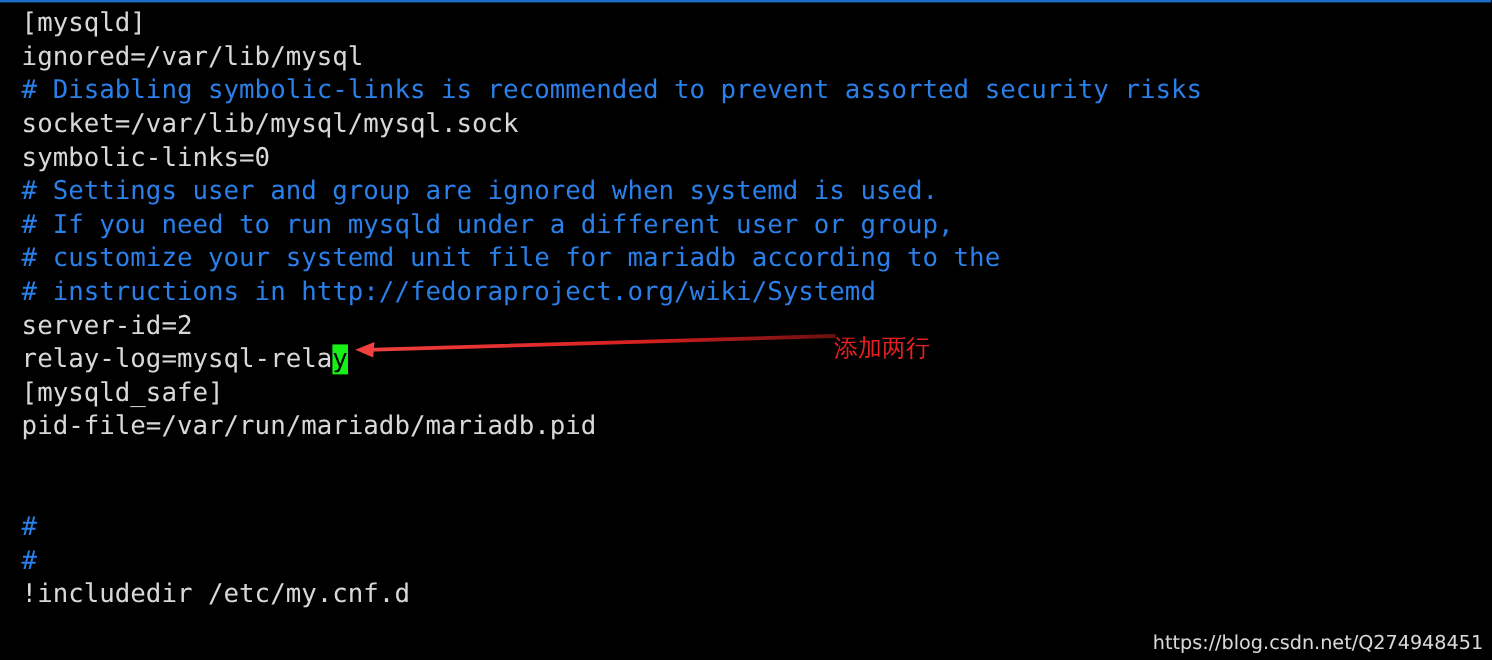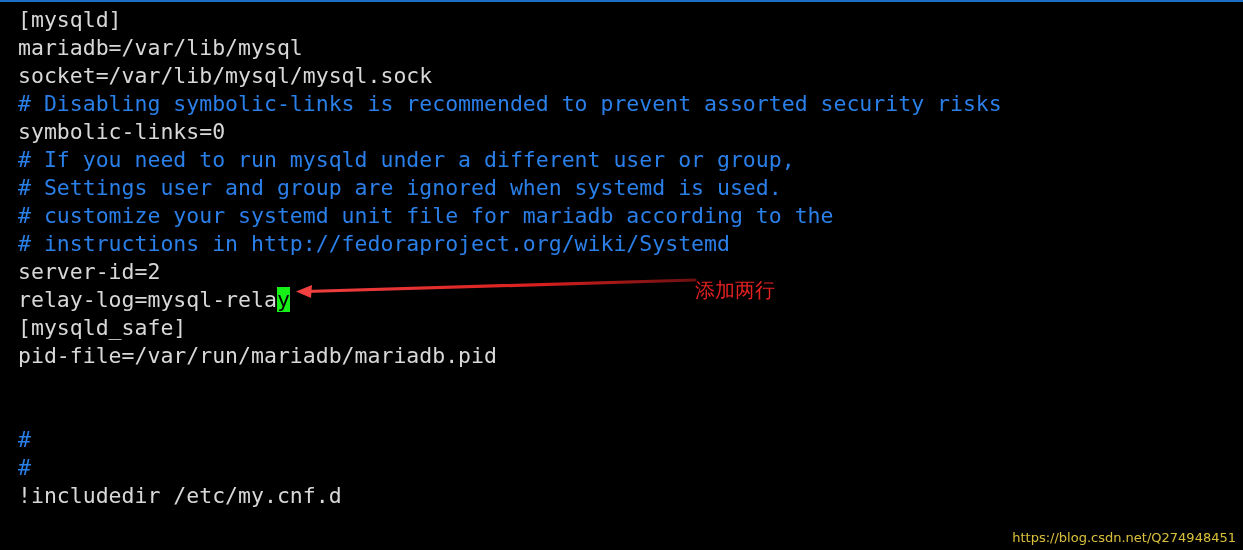--- a/index.html
+++ b/index.html
@@ -73,41 +73,41 @@
     line-height: 24px;
     color: #e42020;
     white-space: pre;
     font-weight: 500;
   }
   #watermark {
     position: absolute;
     right: 7px;
     bottom: 5px;
     font-family: "DejaVu Sans", sans-serif;
-    font-size: 13px;
-    color: #fde047;
+    font-size: 16px;
+    color: #ffffff;
     opacity: 0.85;
     white-space: pre;
   }
 </style>
 </head>
 <body>
 
 <div id="screen">
 
   <div id="top-rule"></div>
 
   <div id="terminal">
       <div class="line plain"><span class="seg">[mysqld]</span></div>
-      <div class="line plain"><span class="seg">mariadb=/var/lib/mysql</span></div>
+      <div class="line plain"><span class="seg">ignored=/var/lib/mysql</span></div>
+      <div class="line comment"><span class="seg"># Disabling symbolic-links is recommended to prevent assorted security risks</span></div>
       <div class="line plain"><span class="seg">socket=/var/lib/mysql/mysql.sock</span></div>
-      <div class="line comment"><span class="seg"># Disabling symbolic-links is recommended to prevent assorted security risks</span></div>
       <div class="line plain"><span class="seg">symbolic-links=0</span></div>
+      <div class="line comment"><span class="seg"># Settings user and group are ignored when systemd is used.</span></div>
       <div class="line comment"><span class="seg"># If you need to run mysqld under a different user or group,</span></div>
-      <div class="line comment"><span class="seg"># Settings user and group are ignored when systemd is used.</span></div>
       <div class="line comment"><span class="seg"># customize your systemd unit file for mariadb according to the</span></div>
       <div class="line comment"><span class="seg"># instructions in http://fedoraproject.org/wiki/Systemd</span></div>
       <div class="line plain"><span class="seg">server-id=2</span></div>
       <div class="line plain"><span class="seg">relay-log=mysql-rela</span><span class="seg cursor">y</span></div>
       <div class="line plain"><span class="seg">[mysqld_safe]</span></div>
       <div class="line plain"><span class="seg">pid-file=/var/run/mariadb/mariadb.pid</span></div>
       <div class="line blank"><span class="seg">&nbsp;</span></div>
       <div class="line blank"><span class="seg">&nbsp;</span></div>
       <div class="line comment"><span class="seg">#</span></div>
       <div class="line comment"><span class="seg">#</span></div>

